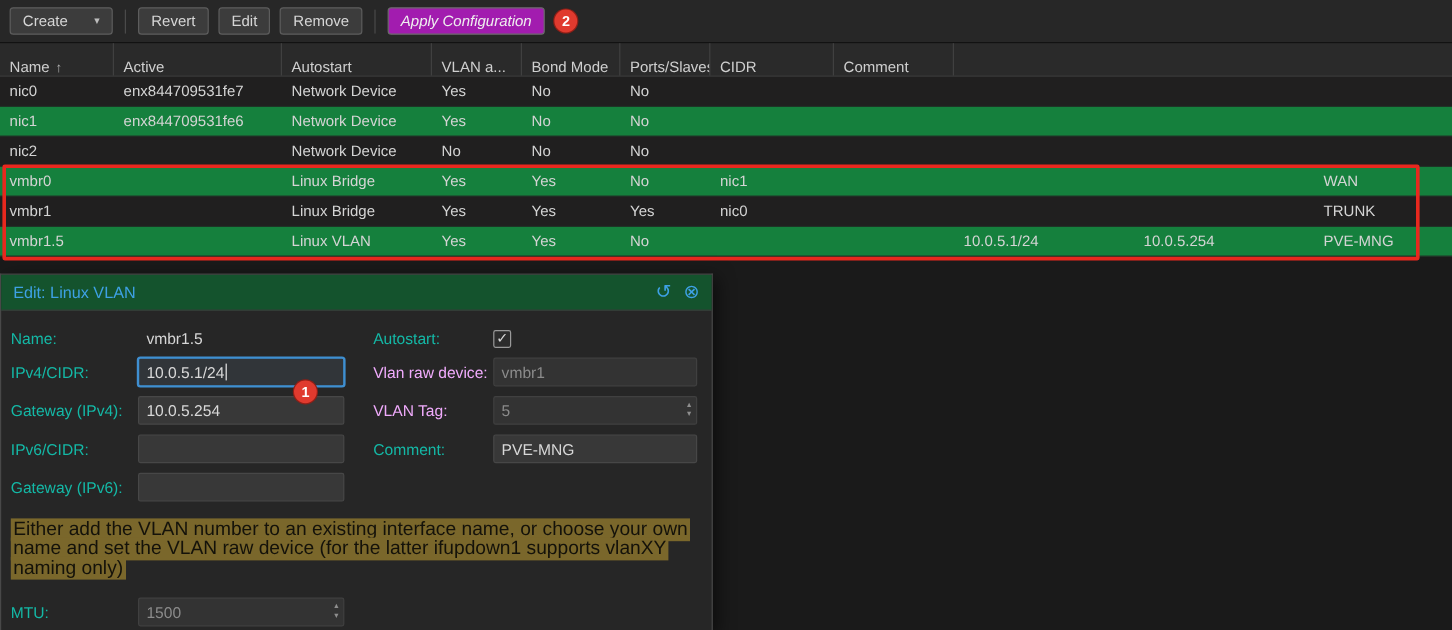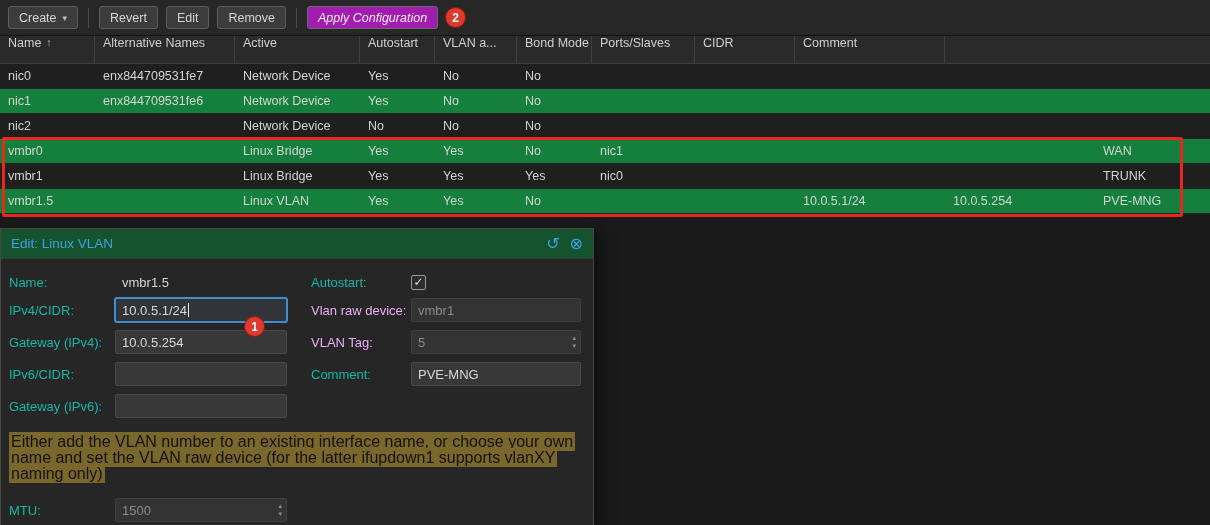--- a/index.html
+++ b/index.html
@@ -12,40 +12,40 @@
     position:relative;
   }
   
   .toolbar {
     height:36px; background:#272727; border-bottom:1px solid #121212;
     display:flex; align-items:center; padding:0 8px; gap:8px;
   }
   .btn {
     background:#3c3c3c; border:1px solid #5d5d5d; color:#d6d6d6;
     font-family:inherit; font-size:12.5px; height:23px; padding:0 10px;
-    border-radius:3px; display:inline-flex; align-items:center; gap:6px; cursor:pointer;
+    border-radius:3px; display:inline-flex; align-items:center; gap:22px; cursor:pointer;
   }
   .btn.apply { background:#a21caf; border-color:#6b6b6b; color:#efefef;font-style:italic; }
   .caret { font-size:9px; color:#bdbdbd; }
   .sep { width:1px; height:20px; background:#4a4a4a; margin:0 2px; }
   .badge {
     width:19px; height:19px; border-radius:50%; background:#e03a2e;
     color:#fff; font-size:12px; font-weight:bold;
     display:flex; align-items:center; justify-content:center;
     box-shadow:0 0 0 1px #8e1f17;
   }
   
   .thead, .trow {
     display:grid;
     grid-template-columns:95px 140px 125px 75px 82px 75px 103px 100px 150px 150px minmax(0,1fr);
   }
   .thead { height:28px; background:#2a2a2a; border-bottom:1px solid #3d3d3d; }
   .hcell {
     font-size:12.5px; color:#cfcfcf; padding:0 8px;
-    display:flex; align-items:flex-start; gap:5px;
+    display:flex; align-items:flex-end; gap:5px;
     border-right:1px solid #404040; white-space:nowrap; overflow:hidden; cursor:pointer;
   }
   .sort { color:#b5b5b5; font-size:11px; }
   .trow { height:25px; background:#15803d; border-bottom:1px solid #242424; cursor:pointer; }
   .trow:nth-child(odd) { background:#201FlF; }
   .trow:nth-child(odd) { background:#201f1f; }
   .cell {
     font-size:12.5px; color:#d4d4d4; padding:0 8px;
     display:flex; align-items:center; white-space:nowrap; overflow:hidden;
   }
@@ -116,21 +116,20 @@
   <div class="sep"></div>
   <button class="btn apply">Apply Configuration</button>
   <div class="badge">2</div>
 </div>
 
 <div class="thead">
   <div class="hcell">
     <span>Name</span>
     <span class="sort">↑</span>
   </div>
-  <div class="hcell">Alternative Names</div>
   <div class="hcell">Active</div>
   <div class="hcell">Autostart</div>
   <div class="hcell">VLAN a...</div>
   <div class="hcell">Bond Mode</div>
   <div class="hcell">Ports/Slaves</div>
   <div class="hcell">CIDR</div>
   <div class="hcell">Comment</div>
 </div>
 
 <div>

